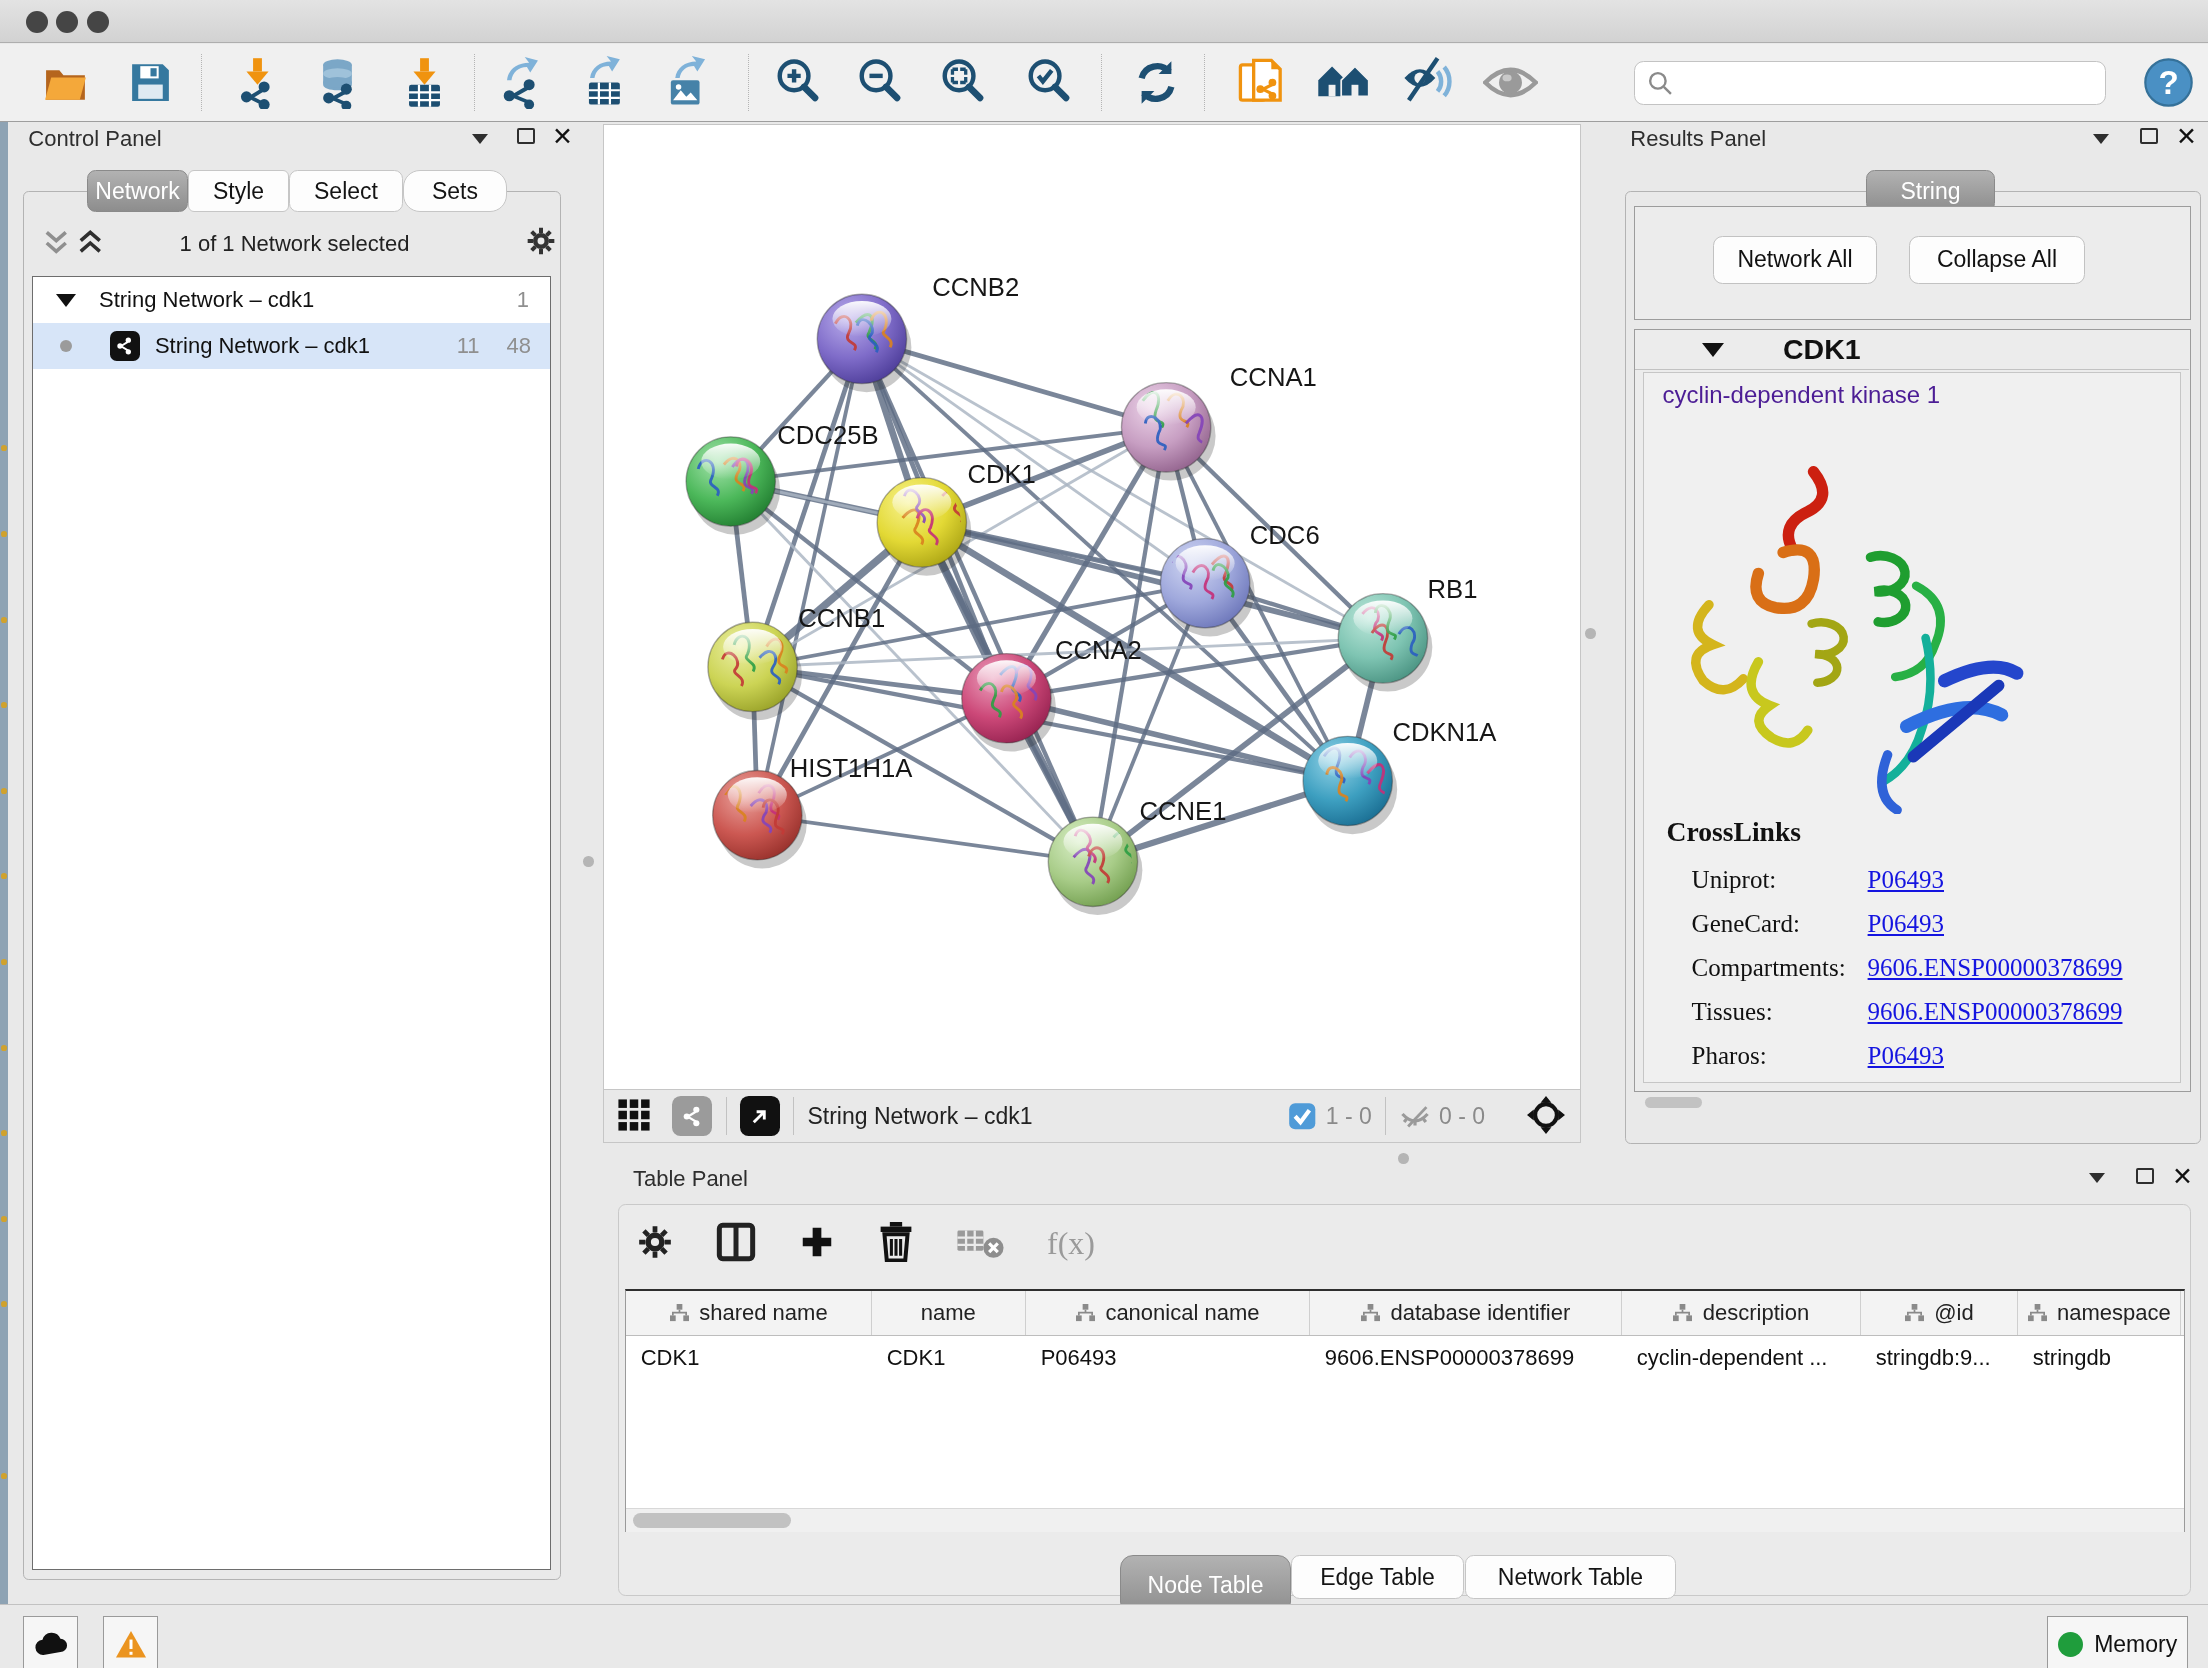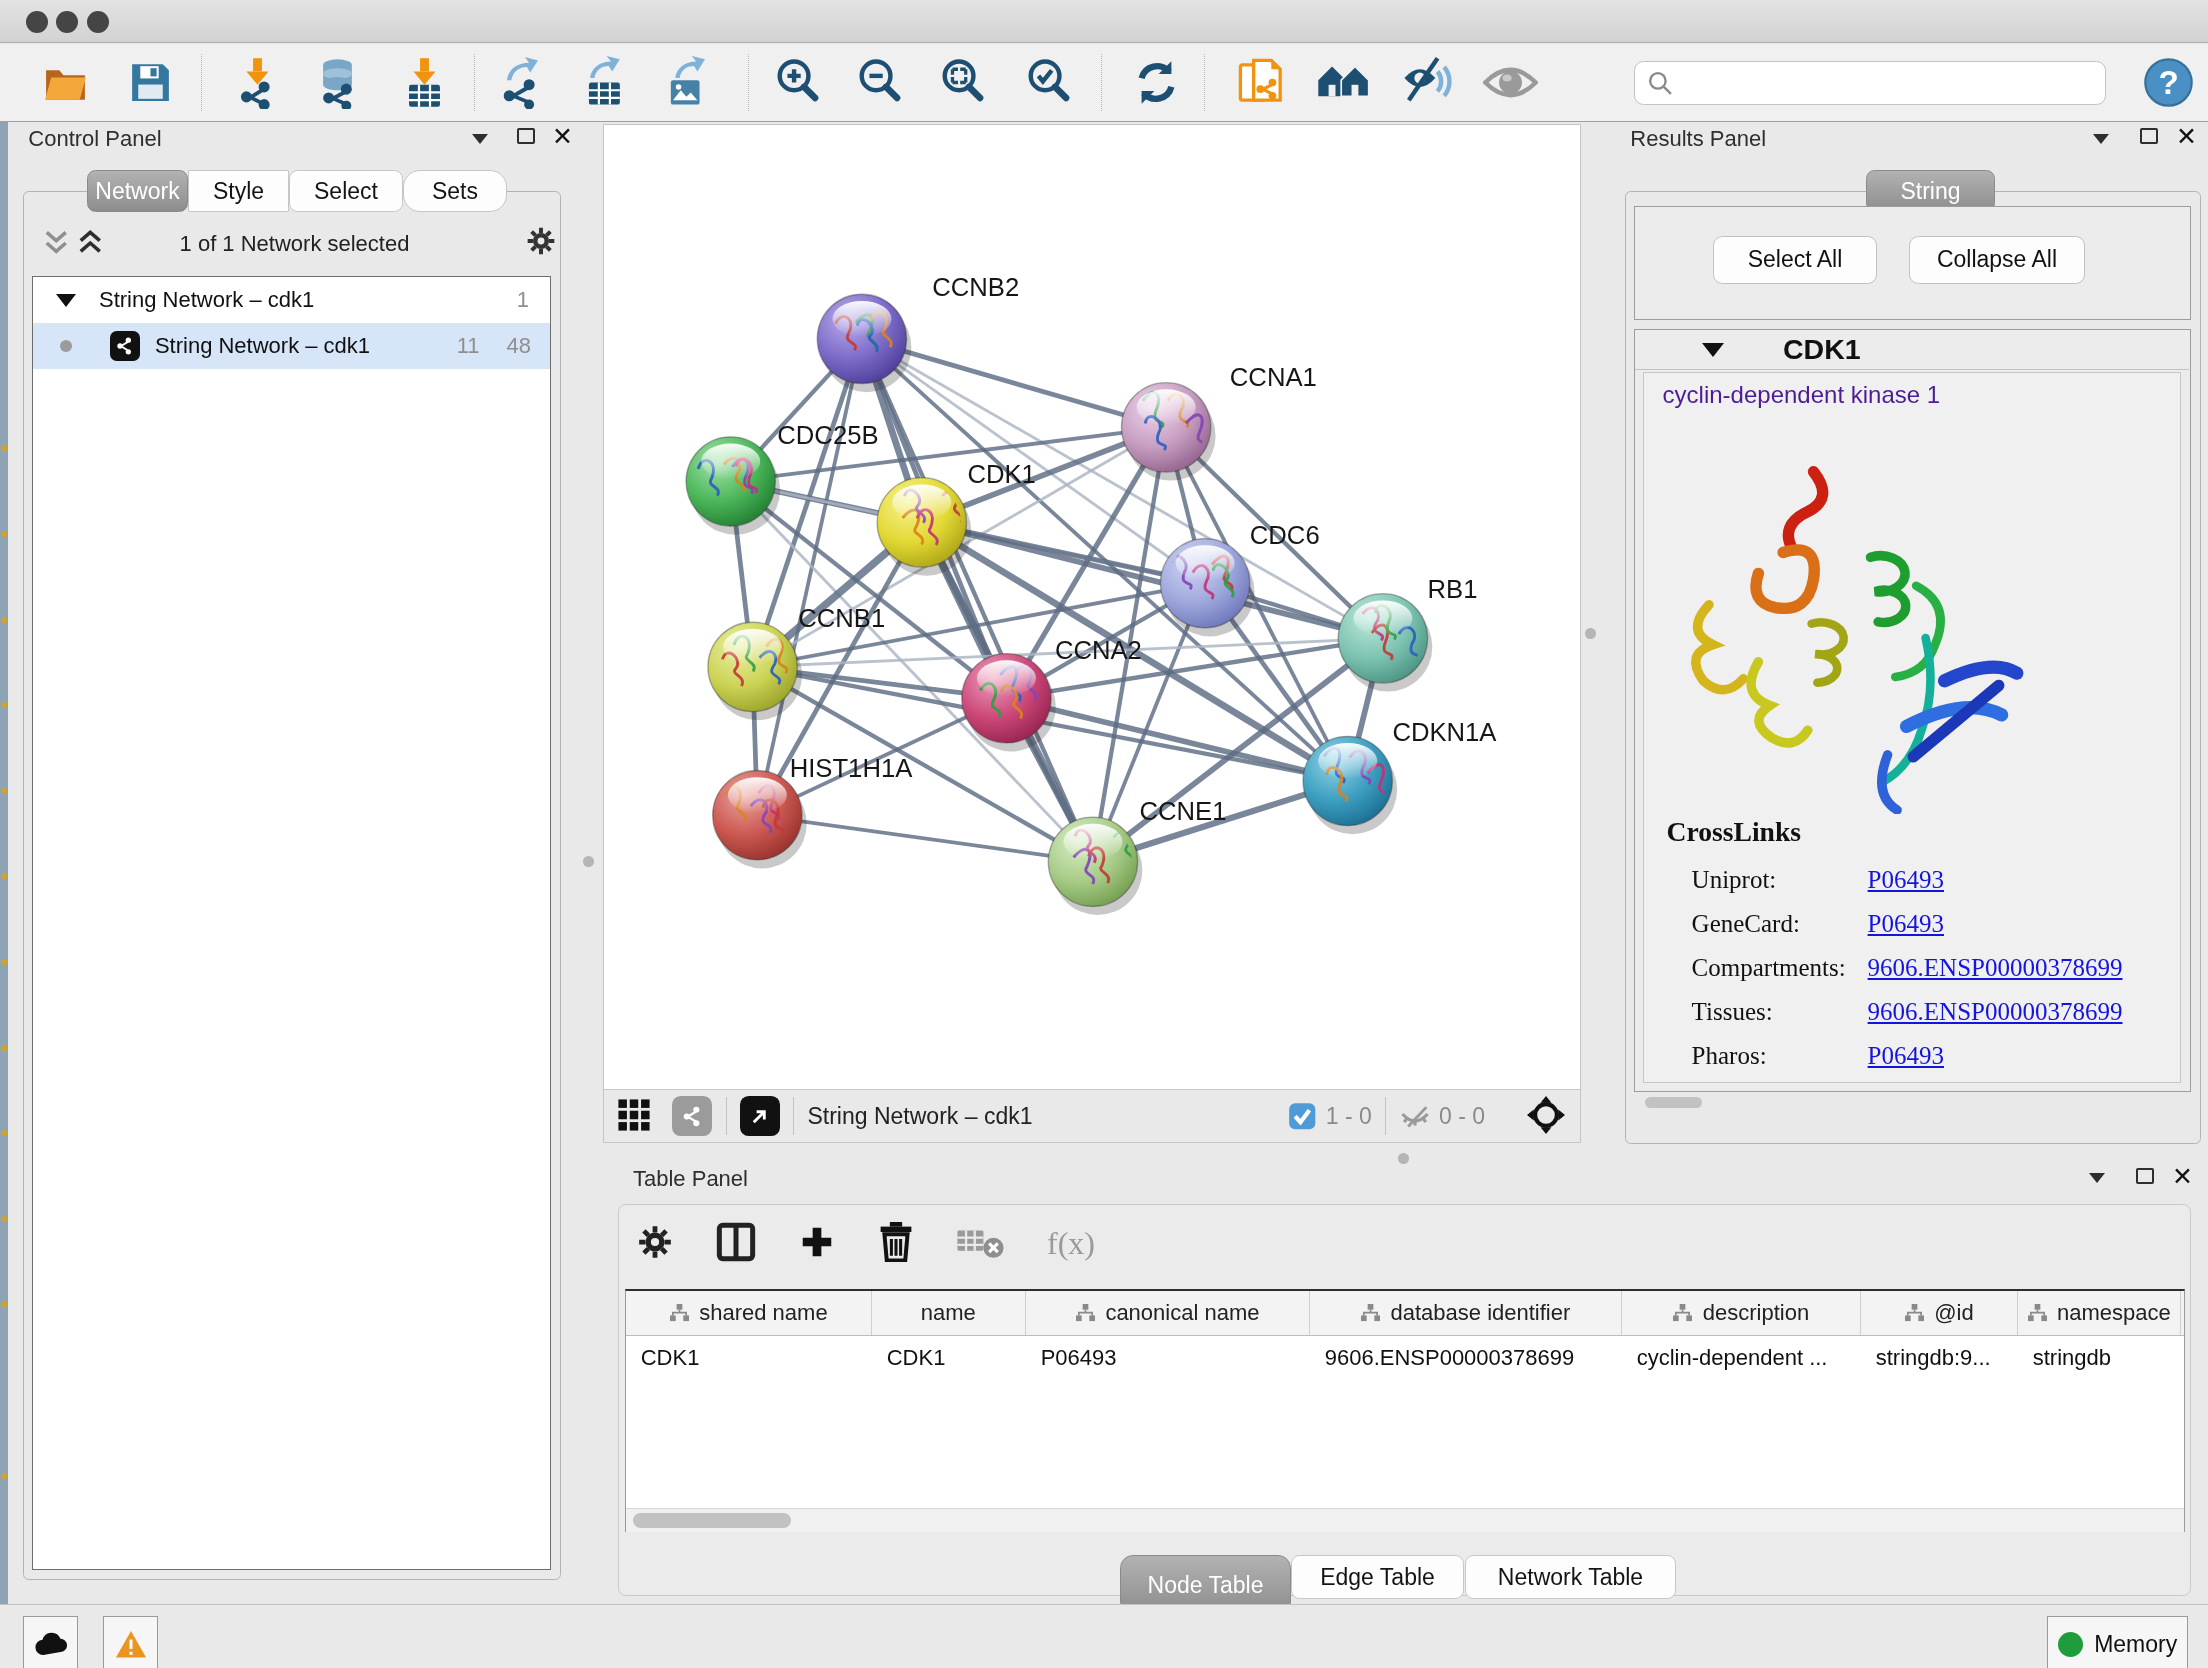--- a/index.html
+++ b/index.html
@@ -265,21 +265,21 @@
 
 <div class="abs" style="left:15px;top:124px;width:559px;height:1465px">
   <div class="abs panel-title" style="left:13.3px;top:1.9px">Control Panel</div>
   <div class="abs ph-tri" style="left:457px;top:9.5px"></div>
   <div class="abs ph-float" style="left:502px;top:3.8px"></div>
   <div class="abs ph-close" style="left:537px;top:0">✕</div>
 
   <div class="abs content-box" style="left:7.6px;top:67px;width:538px;height:1389px"></div>
 
   <div class="abs seg-tab sel" style="left:72px;top:46px;width:101px;border-radius:8.6px">Network</div>
-  <div class="abs seg-tab" style="left:173px;top:46px;width:101px;border-radius:1px">Style</div>
+  <div class="abs seg-tab" style="left:173px;top:46px;width:101px;border-radius:6px">Style</div>
   <div class="abs seg-tab" style="left:274px;top:46px;width:114px;border-radius:8.6px">Select</div>
   <div class="abs seg-tab" style="left:388px;top:46px;width:104px;border-radius:17px">Sets</div>
 
   <div class="abs" style="left:27px;top:103px">
     <svg width="28.5" height="32" viewBox="0 0 24 26">
         <path d="M4 4l8 7 8-7M4 13l8 7 8-7" fill="none" stroke="#8f8f8f" stroke-width="3"></path>
       </svg>
   </div>
   <div class="abs" style="left:61px;top:103px">
     <svg width="28.5" height="32" viewBox="0 0 24 26">
@@ -667,21 +667,21 @@
 <div class="abs" style="left:1617px;top:124px;width:592px;height:1020px">
   <div class="abs panel-title" style="left:13.3px;top:1.9px">Results Panel</div>
   <div class="abs ph-tri" style="left:476px;top:9.5px"></div>
   <div class="abs ph-float" style="left:523px;top:3.8px"></div>
   <div class="abs ph-close" style="left:559px;top:0">✕</div>
 
   <div class="abs content-box" style="left:7.6px;top:67px;width:576px;height:953px"></div>
   <div class="abs seg-tab sel" style="left:249px;top:46px;width:129px;border-radius:8.6px">String</div>
 
   <div class="abs" style="left:17px;top:82px;width:557px;height:114px;border:1.9px solid #9c9c9c;background:#ececec">
-    <div class="abs btn" style="left:78px;top:28.5px;width:164px;height:48px">Select All</div>
+    <div class="abs btn" style="left:78px;top:28.5px;width:164px;height:48px">Network All</div>
     <div class="abs btn" style="left:274px;top:28.5px;width:176px;height:48px">Collapse All</div>
   </div>
 
   <div class="abs" style="left:17px;top:205px;width:557px;height:763px;border:1.9px solid #9c9c9c;background:#ececec">
     <div class="abs" style="left:0;top:0;width:554px;height:40px;border-bottom:1px solid #c2c2c2;display:flex;align-items:center">
       <span style="margin-left:67px;width:0;height:0;border-left:11.4px solid transparent;border-right:11.4px solid transparent;border-top:14.3px solid #111"></span>
       <span style="margin-left:59px;font-size:28.5px;font-weight:bold;color:#111">CDK1</span>
     </div>
     <div class="abs" style="left:7.6px;top:42px;width:538px;height:711px;background:#f0f0f0;border:1px solid #c6c6c6">
       <div class="abs" style="left:19px;top:7.6px;font-size:24px;color:#4c1d95">cyclin-dependent kinase 1</div>

